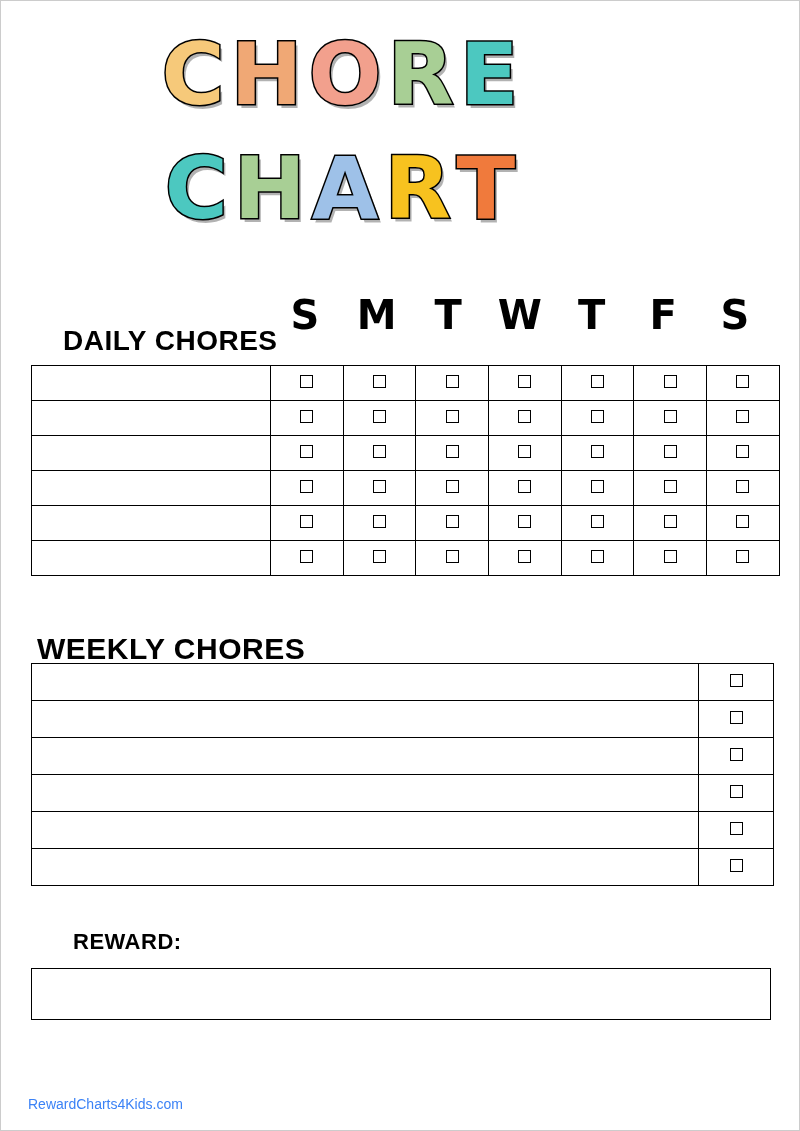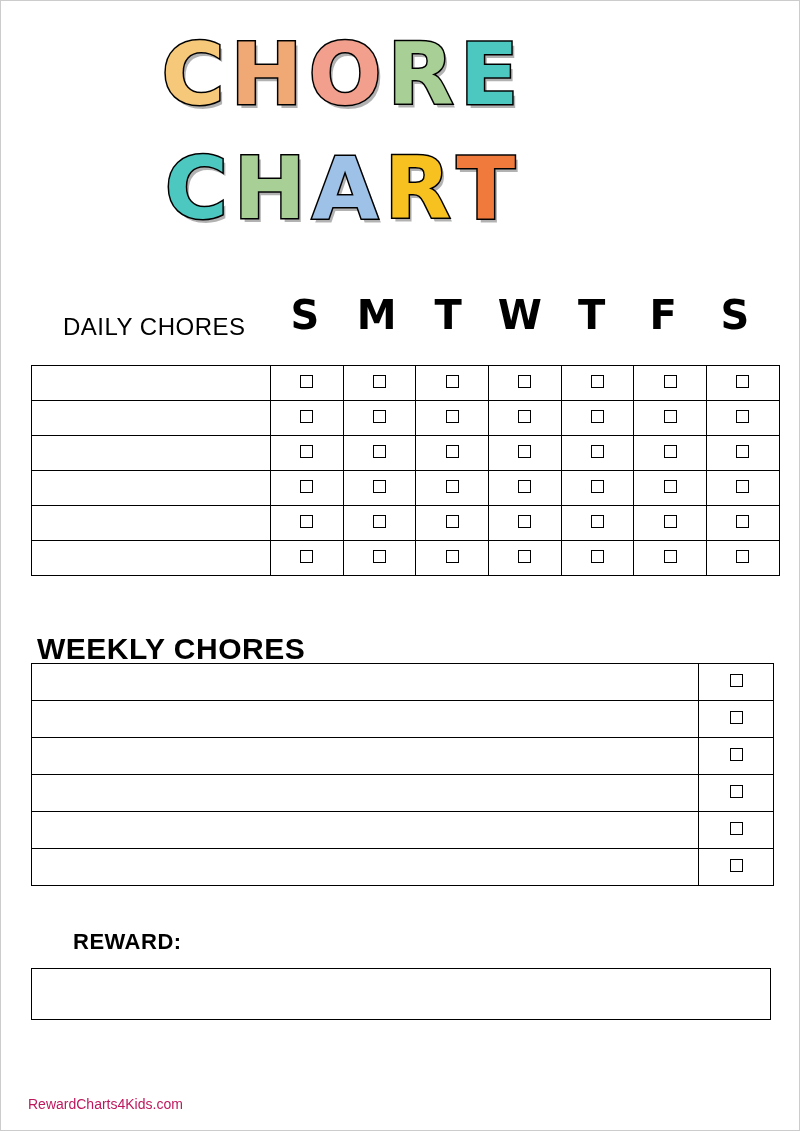--- a/index.html
+++ b/index.html
@@ -56,23 +56,23 @@
   .daily-header {
     position: absolute;
     left: 30px;
     top: 292px;
     width: 740px;
     height: 68px;
   }
   .daily-label {
     position: absolute;
     left: 32px;
-    bottom: 20px;
-    font-size: 24px;
-    font-weight: 400;
+    bottom: 4px;
+    font-size: 28px;
+    font-weight: 700;
     letter-spacing: 0.5px;
   }
   .day-letters {
     position: absolute;
     left: 238px;
     top: 0;
     width: 502px;
     display: flex;
   }
   .day-letters div {
@@ -151,21 +151,21 @@
     box-sizing: border-box;
     background: #ffffff;
   }
 
   
   .footer {
     position: absolute;
     left: 27px;
     top: 1095px;
     font-size: 14px;
-    color: #be185d;
+    color: #3b82f6;
   }
 </style>
 </head>
 <body>
 
 <div class="page">
 
   <div class="title-block">
     <div class="title-line l1" id="title-line-1"><span style="color: rgb(246, 201, 122);">C</span><span style="color: rgb(240, 168, 117);">H</span><span style="color: rgb(242, 160, 141);">O</span><span style="color: rgb(168, 207, 149);">R</span><span style="color: rgb(76, 200, 192);">E</span></div>
     <div class="title-line l2" id="title-line-2"><span style="color: rgb(76, 200, 192);">C</span><span style="color: rgb(168, 207, 149);">H</span><span style="color: rgb(158, 193, 232);">A</span><span style="color: rgb(247, 194, 31);">R</span><span style="color: rgb(240, 122, 60);">T</span></div>

